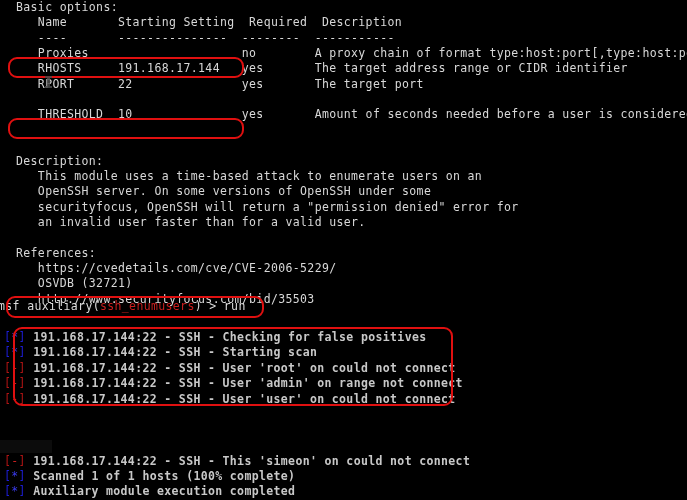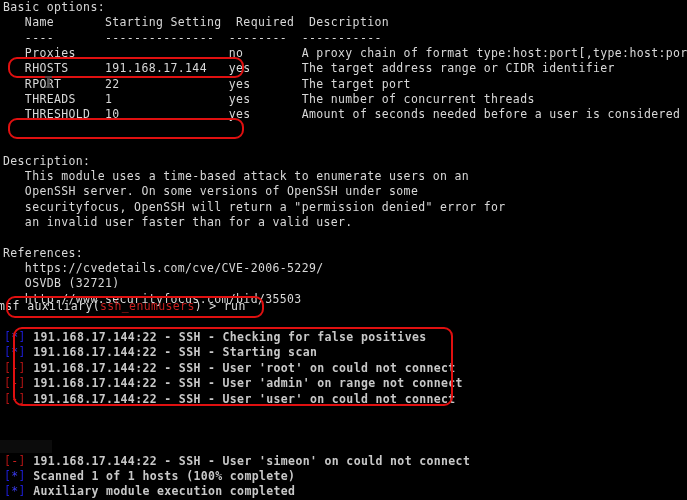--- a/index.html
+++ b/index.html
@@ -18,21 +18,21 @@
     line-height: 15.35px;
     color: #d8d8d8;
     letter-spacing: 0.36px;
   }
   .row {
     position: absolute;
     left: 0;
     white-space: pre;
     height: 15.35px;
   }
-  .pad { padding-left: 3px; }
+  .pad { padding-left: 16px; }
   .c-white   { color: #dcdcdc; }
   .c-dim     { color: #c8c8c8; font-weight: bold; }
   .c-red     { color: #c81f1f; }
   .c-blue    { color: #1d1dd6; }
   .c-bluestar{ color: #3b3bf0; }
   .c-redmark { color: #b01414; }
 
   
   .annot {
     position: absolute;
@@ -70,21 +70,20 @@
 
 <div id="terminal">
 
   <div class="row pad" style="top:0px">Basic options:</div>
   <div class="row pad" style="top:15.35px">   Name       Starting Setting  Required  Description</div>
   <div class="row pad" style="top:30.7px">   ----       ---------------  --------  -----------</div>
 
   <div class="row pad" style="top:46.05px">   Proxies                     no        A proxy chain of format type:host:port[,type:host:port][...]</div>
   <div class="row pad" style="top:61.4px">   RHOSTS     191.168.17.144   yes       The target address range or CIDR identifier</div>
   <div class="row pad" style="top:76.75px">   RPORT      22               yes       The target port</div>
-  <div class="row pad" style="top:92.1px">   THREADS    1                yes       The number of concurrent threads</div>
   <div class="row pad" style="top:107.45px">   THRESHOLD  10               yes       Amount of seconds needed before a user is considered found</div>
 
   <div class="row pad" style="top:153.5px">Description:</div>
   <div class="row pad" style="top:184.2px">   OpenSSH server. On some versions of OpenSSH under some</div>
   <div class="row pad" style="top:168.85px">   This module uses a time-based attack to enumerate users on an</div>
   <div class="row pad" style="top:199.55px">   securityfocus, OpenSSH will return a "permission denied" error for</div>
   <div class="row pad" style="top:214.9px">   an invalid user faster than for a valid user.</div>
 
   <div class="row pad" style="top:245.6px">References:</div>
   <div class="row pad" style="top:260.95px">   https://cvedetails.com/cve/CVE-2006-5229/</div>
@@ -96,21 +95,21 @@
   <div class="row" style="top:330px; left:4px"><span class="c-blue">[</span><span class="c-bluestar">*</span><span class="c-blue">]</span><span class="c-dim"> 191.168.17.144:22 - SSH - Checking for false positives</span></div>
 
   <div class="row" style="top:345.4px; left:4px"><span class="c-blue">[</span><span class="c-bluestar">*</span><span class="c-blue">]</span><span class="c-dim"> 191.168.17.144:22 - SSH - Starting scan</span></div>
 
   <div class="row" style="top:360.8px; left:4px"><span class="c-redmark">[</span><span class="c-red">-</span><span class="c-redmark">]</span><span class="c-dim"> 191.168.17.144:22 - SSH - User 'root' on could not connect</span></div>
 
   <div class="row" style="top:376.2px; left:4px"><span class="c-redmark">[</span><span class="c-red">-</span><span class="c-redmark">]</span><span class="c-dim"> 191.168.17.144:22 - SSH - User 'admin' on range not connect</span></div>
 
   <div class="row" style="top:391.6px; left:4px"><span class="c-redmark">[</span><span class="c-red">-</span><span class="c-redmark">]</span><span class="c-dim"> 191.168.17.144:22 - SSH - User 'user' on could not connect</span></div>
 
-  <div class="row" style="top:453.5px; left:4px"><span class="c-redmark">[</span><span class="c-red">-</span><span class="c-redmark">]</span><span class="c-dim"> 191.168.17.144:22 - SSH - User 'simeon' on could not connect</span></div>
+  <div class="row" style="top:453.5px; left:4px"><span class="c-redmark">[</span><span class="c-red">-</span><span class="c-redmark">]</span><span class="c-dim"> 191.168.17.144:22 - SSH - This 'simeon' on could not connect</span></div>
 
   <div class="row" style="top:468.9px; left:4px"><span class="c-blue">[</span><span class="c-bluestar">*</span><span class="c-blue">]</span><span class="c-dim"> Scanned 1 of 1 hosts (100% complete)</span></div>
 
   <div class="row" style="top:484.3px; left:4px"><span class="c-blue">[</span><span class="c-bluestar">*</span><span class="c-blue">]</span><span class="c-dim"> Auxiliary module execution completed</span></div>
 
   <div class="ghost" style="left:0px; top:440px; width:52px; height:13px;"></div>
 
   <div class="annot" style="left:8px;  top:57px;  width:236px; height:21px;"></div>
   <div class="annot" style="left:8px;  top:118px; width:236px; height:21px;"></div>
   <div class="annot" style="left:6px;  top:296px; width:258px; height:22px;"></div>

